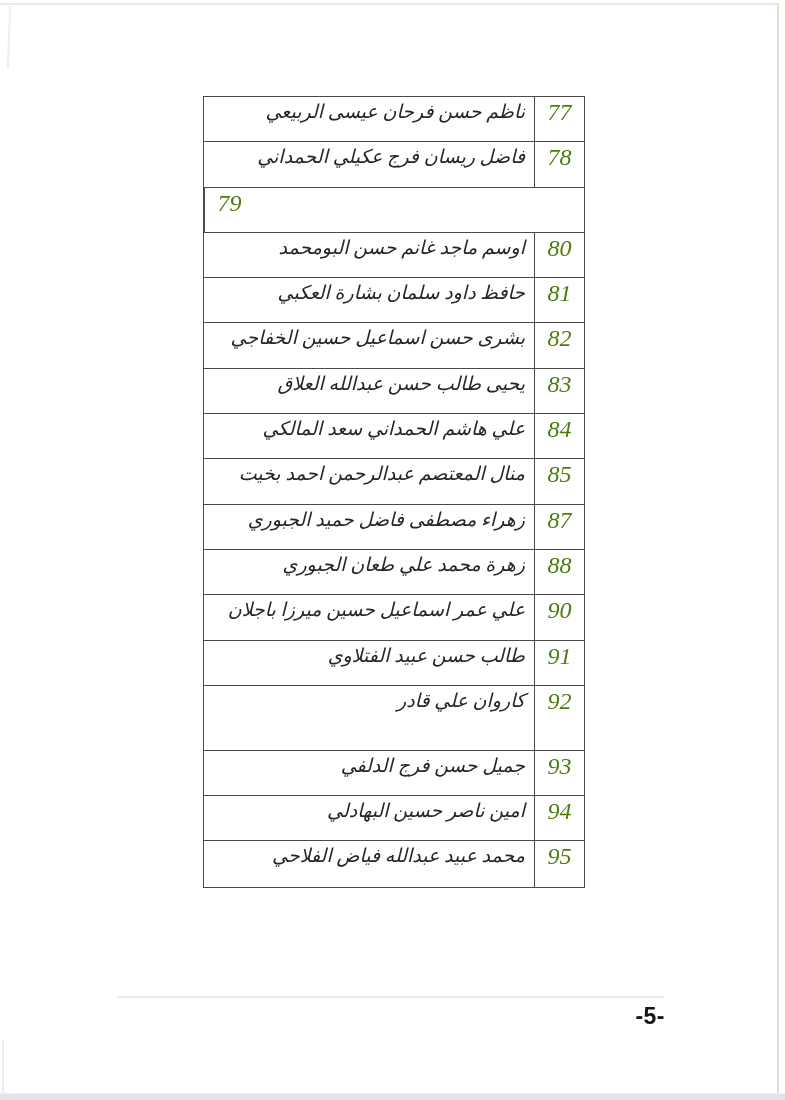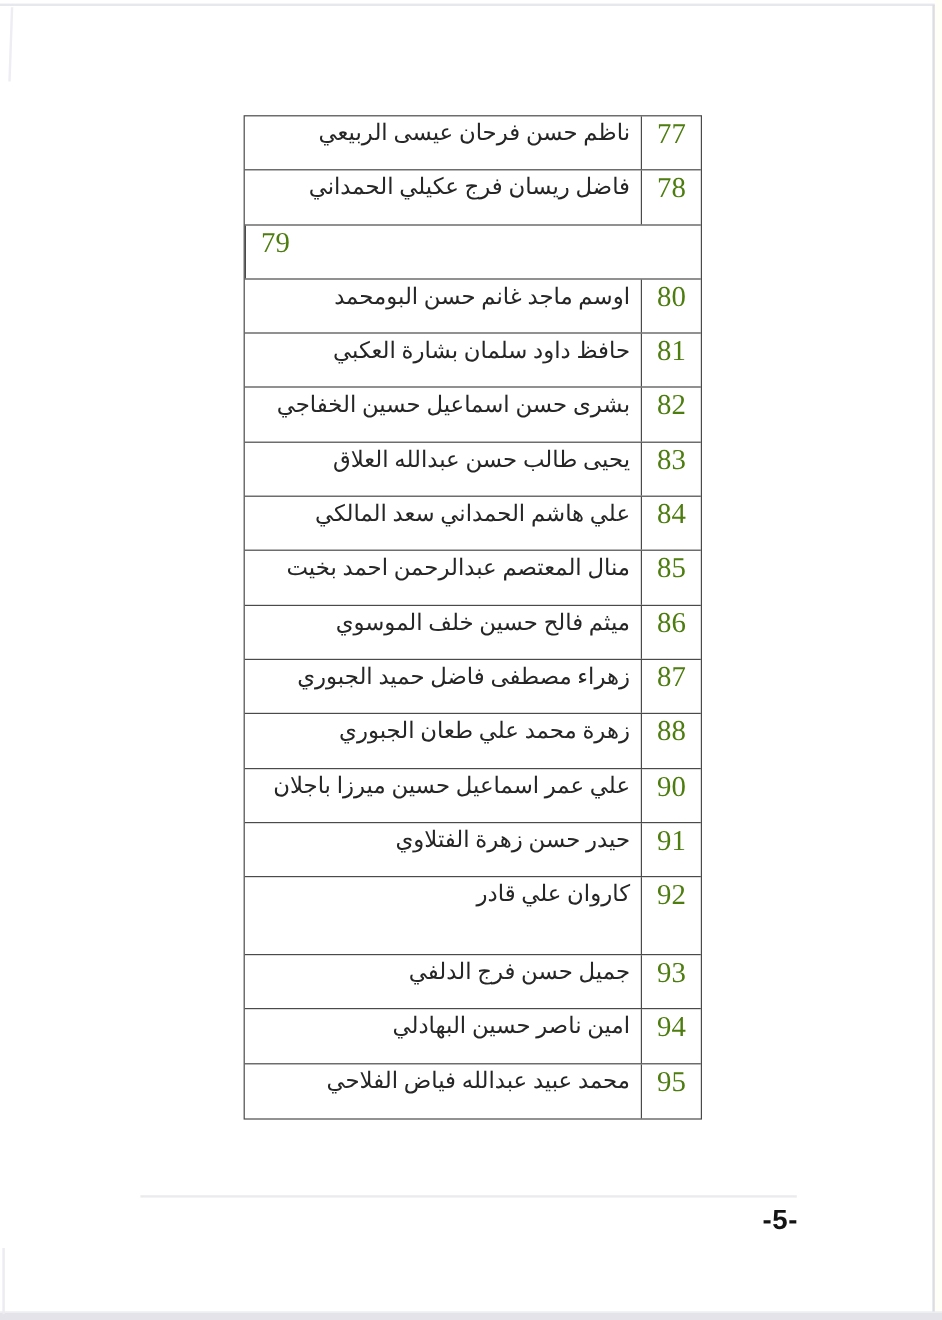--- a/index.html
+++ b/index.html
@@ -62,20 +62,21 @@
     top: 96px;
     width: 382px;
     box-sizing: border-box;
     border: 1.5px solid #4a4a4a;
   }
   .row {
     display: flex;
     box-sizing: border-box;
     height: 45.3px;
     border-bottom: 1.5px solid #4a4a4a;
+    font-style: italic;
   }
   .row:last-child { border-bottom: none; }
   .row.tall { height: 65px; }
   .cell { box-sizing: border-box; }
   .cell.name {
     flex: 1;
     direction: rtl;
     unicode-bidi: plaintext;
     padding: 4px 9px 0 6px;
     font-size: 19px;
@@ -153,37 +154,33 @@
       </div>
       <div class="row">
         <div class="cell name">علي هاشم الحمداني سعد المالكي</div>
         <div class="cell num">84</div>
       </div>
       <div class="row">
         <div class="cell name">منال المعتصم عبدالرحمن احمد بخيت</div>
         <div class="cell num">85</div>
       </div>
       <div class="row">
-        <div class="cell name">ميثم فالح حسين خلف الموسوي</div>
-        <div class="cell num">86</div>
-      </div>
-      <div class="row">
         <div class="cell name">زهراء مصطفى فاضل حميد الجبوري</div>
         <div class="cell num">87</div>
       </div>
       <div class="row">
         <div class="cell name">زهرة محمد علي طعان الجبوري</div>
         <div class="cell num">88</div>
       </div>
       <div class="row">
         <div class="cell name">علي عمر اسماعيل حسين ميرزا باجلان</div>
         <div class="cell num">90</div>
       </div>
       <div class="row">
-        <div class="cell name">حيدر حسن زهرة الفتلاوي</div>
+        <div class="cell name">طالب حسن عبيد الفتلاوي</div>
         <div class="cell num">91</div>
       </div>
       <div class="row tall">
         <div class="cell name">كاروان علي قادر</div>
         <div class="cell num">92</div>
       </div>
       <div class="row">
         <div class="cell name">جميل حسن فرج الدلفي</div>
         <div class="cell num">93</div>
       </div>

